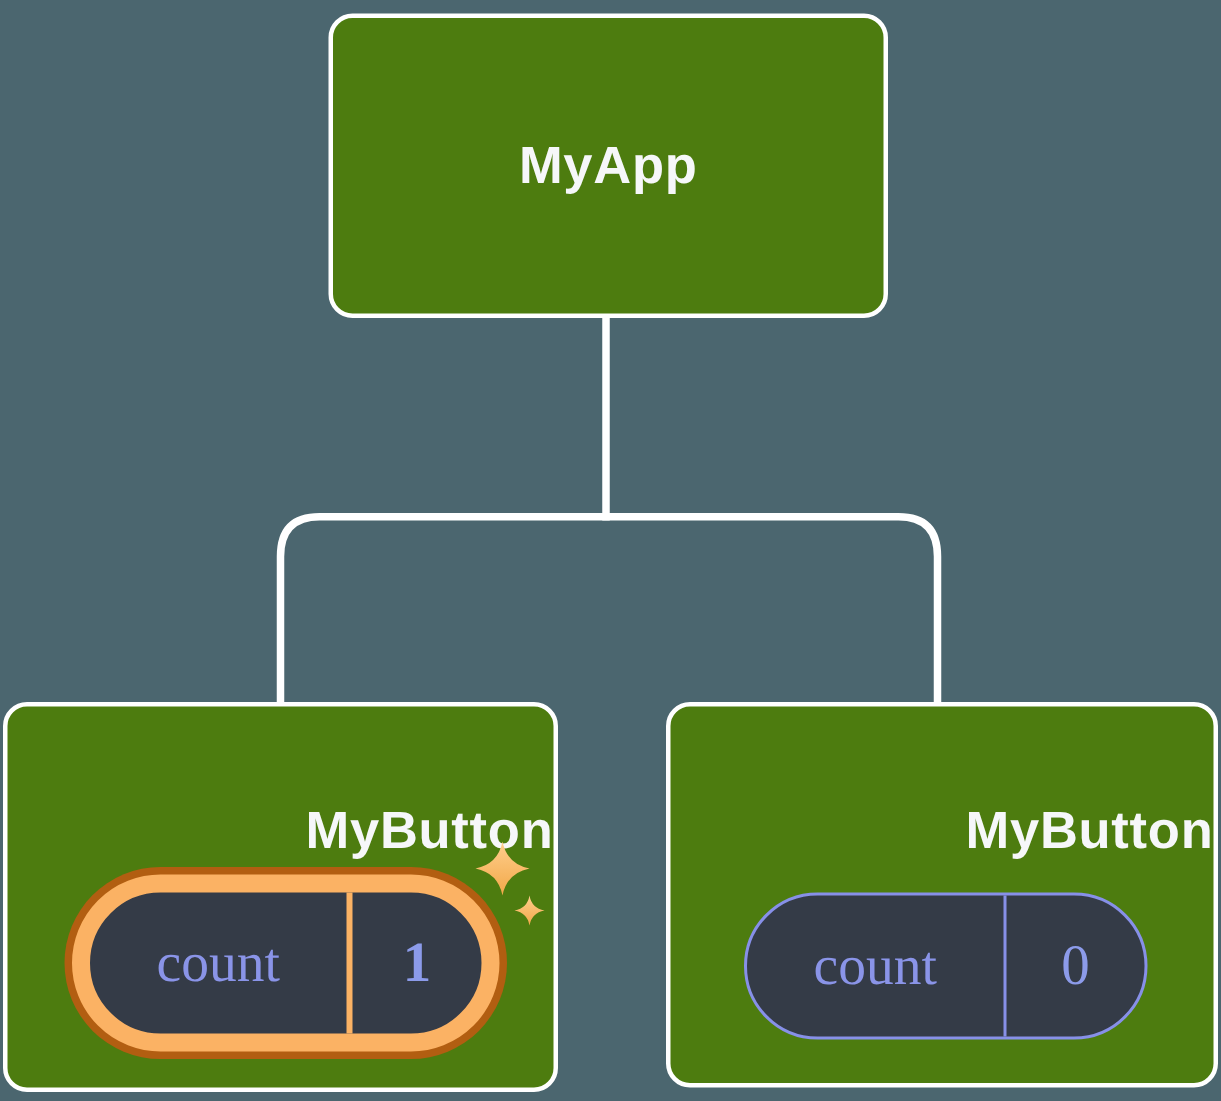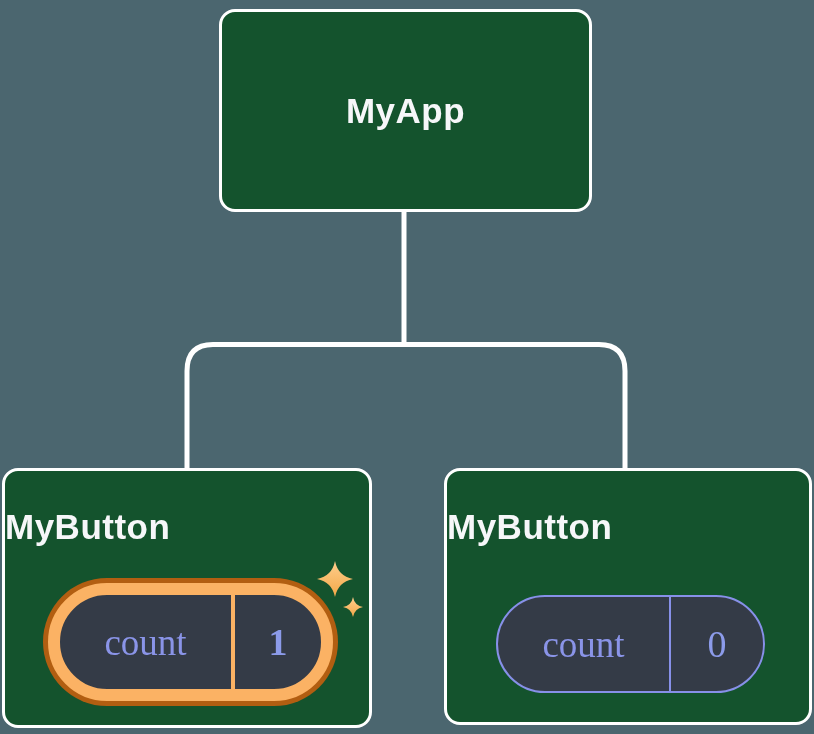--- a/index.html
+++ b/index.html
@@ -8,43 +8,43 @@
     width: 814px;
     height: 734px;
     background: #4B666F;
     overflow: hidden;
     font-family: "Liberation Sans", sans-serif;
   }
 
   
   .node {
     position: absolute;
-    background: #14532d;
+    background: #4d7c0f;
     border: 3px solid #FFFFFF;
     border-radius: 16px;
     box-sizing: border-box;
   }
   .node-root {
     left: 219px; top: 9px;
     width: 373px; height: 203px;
     display: flex; align-items: center; justify-content: center;
   }
   .node-child-left  { left: 2px;   top: 468px; width: 370px; height: 260px; }
   .node-child-right { left: 444px; top: 468px; width: 368px; height: 257px; }
 
   .node-title {
     color: #F6F7F9;
     font-size: 35px;
     font-weight: 600;
     letter-spacing: 0.5px;
   }
   .child-title {
     position: absolute;
-    left: 0; right: 0; top: 36px;
-    text-align: left;
+    left: 0; right: 0; top: 63px;
+    text-align: right;
   }
 
   
   .connectors {
     position: absolute;
     left: 0; top: 0;
     pointer-events: none;
   }
 
   

